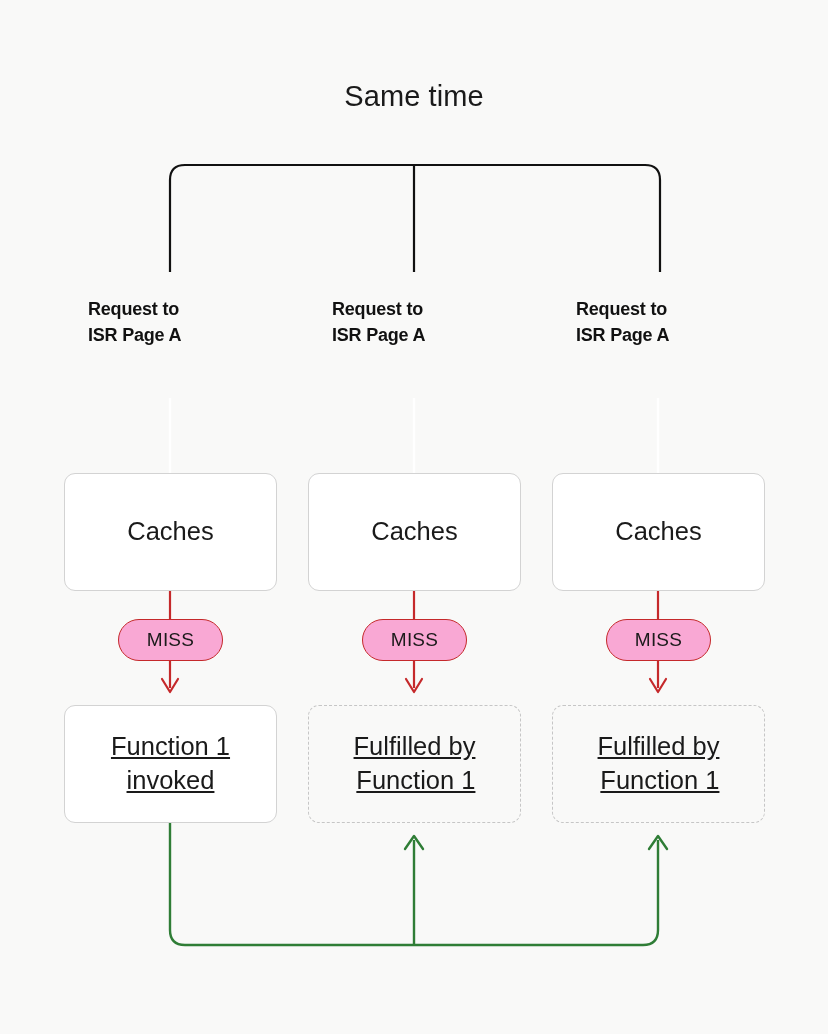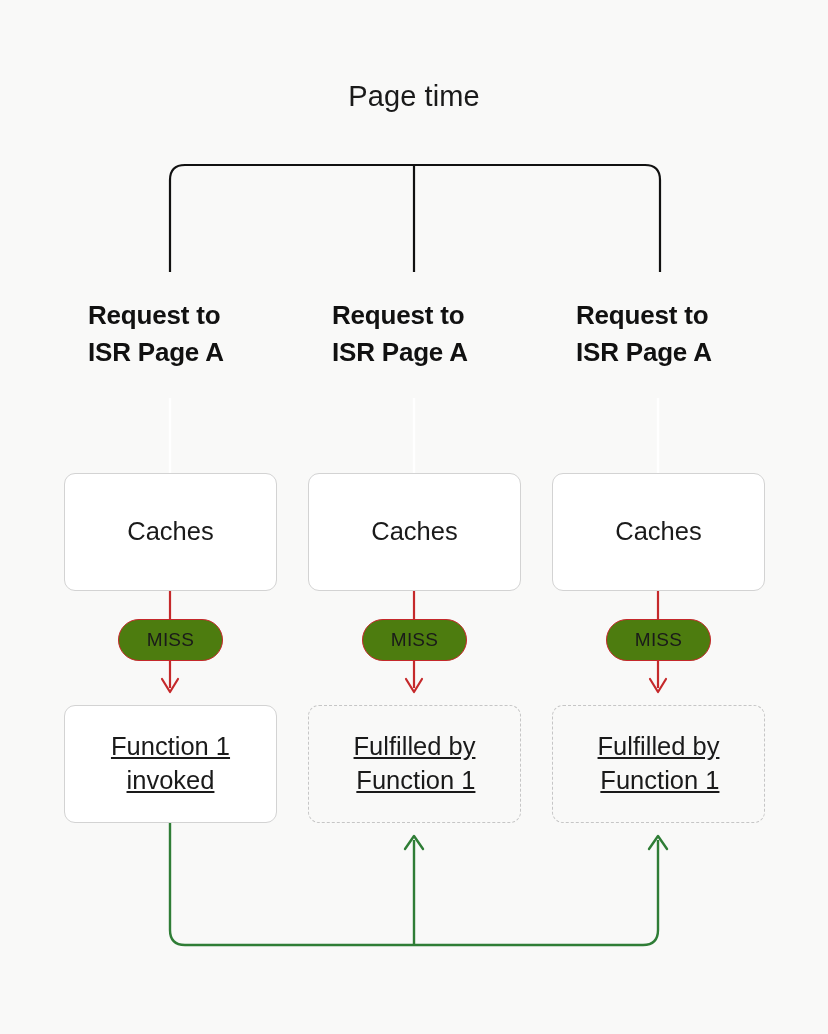--- a/index.html
+++ b/index.html
@@ -39,21 +39,21 @@
     top: 0;
     width: 828px;
     height: 1034px;
     pointer-events: none;
   }
 
   
   .col-header {
     position: absolute;
     top: 297px;
-    font-size: 26px;
+    font-size: 18px;
     font-weight: 700;
     line-height: 1.42;
     color: #111111;
     letter-spacing: -0.2px;
     white-space: pre-line;
   }
   .col-header.c1 { left: 88px; }
   .col-header.c2 { left: 332px; }
   .col-header.c3 { left: 576px; }
 
@@ -88,40 +88,40 @@
   .col2 { left: 308px; }
   .col3 { left: 552px; }
 
   
   .pill {
     position: absolute;
     top: 619px;
     width: 105px;
     height: 42px;
     border-radius: 21px;
-    background: #4d7c0f;
+    background: #f9a8d4;
     border: 1.8px solid #c5292b;
     display: flex;
     align-items: center;
     justify-content: center;
     font-size: 19px;
     color: #1a1a1a;
     box-sizing: border-box;
     letter-spacing: 0.2px;
   }
   .pill.p1 { left: 118px; }
   .pill.p2 { left: 362px; }
   .pill.p3 { left: 606px; }
 </style>
 </head>
 <body>
 
 <div id="stage">
 
-  <div class="title">Page time</div>
+  <div class="title">Same time</div>
 
   <svg class="connectors" viewBox="0 0 828 1034" width="828" height="1034">
 
     <path d="M 170 272 L 170 180 Q 170 165 185 165 L 645 165 Q 660 165 660 180 L 660 272" fill="none" stroke="#111111" stroke-width="2.2"></path>
 
     <line x1="414" y1="165" x2="414" y2="272" stroke="#111111" stroke-width="2.2"></line>
 
     <line x1="170" y1="398" x2="170" y2="473" stroke="#ffffff" stroke-width="2.4"></line>
     <line x1="414" y1="398" x2="414" y2="473" stroke="#ffffff" stroke-width="2.4"></line>
     <line x1="658" y1="398" x2="658" y2="473" stroke="#ffffff" stroke-width="2.4"></line>

